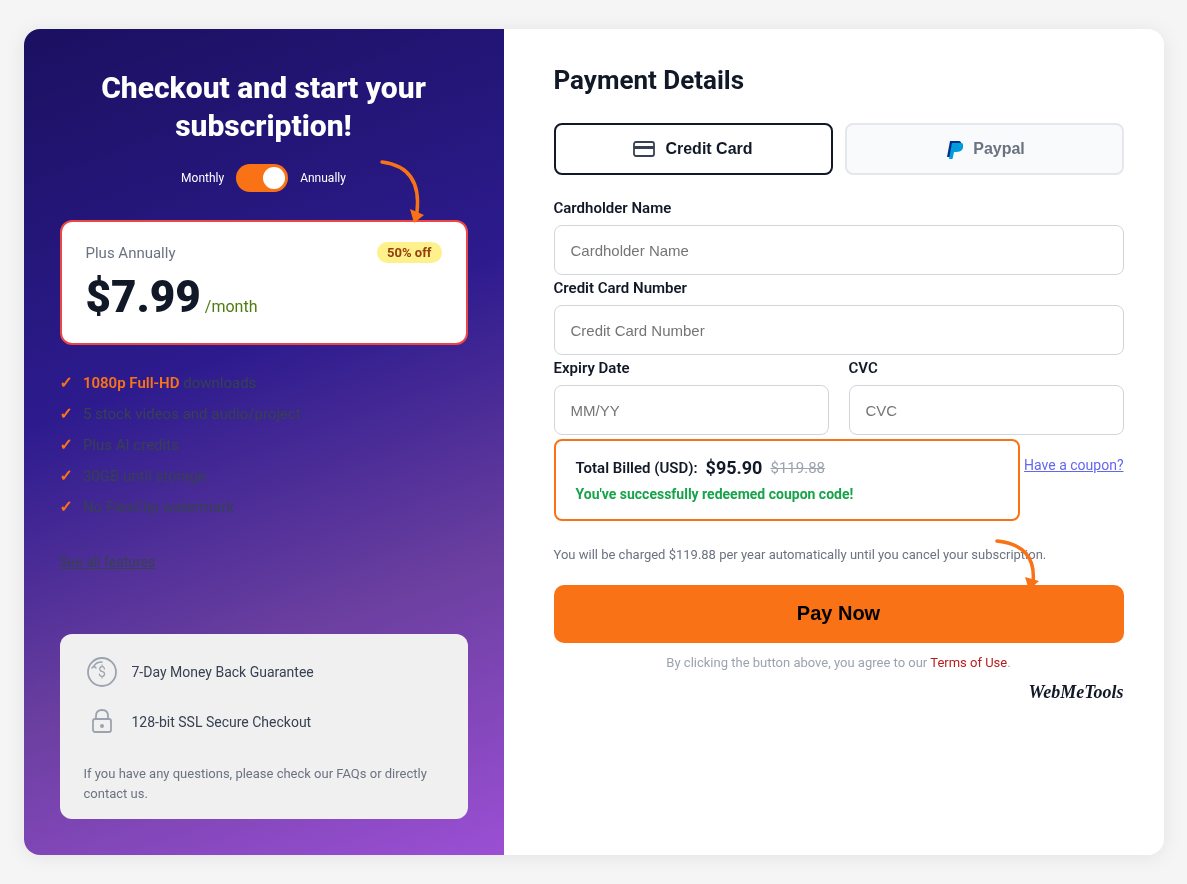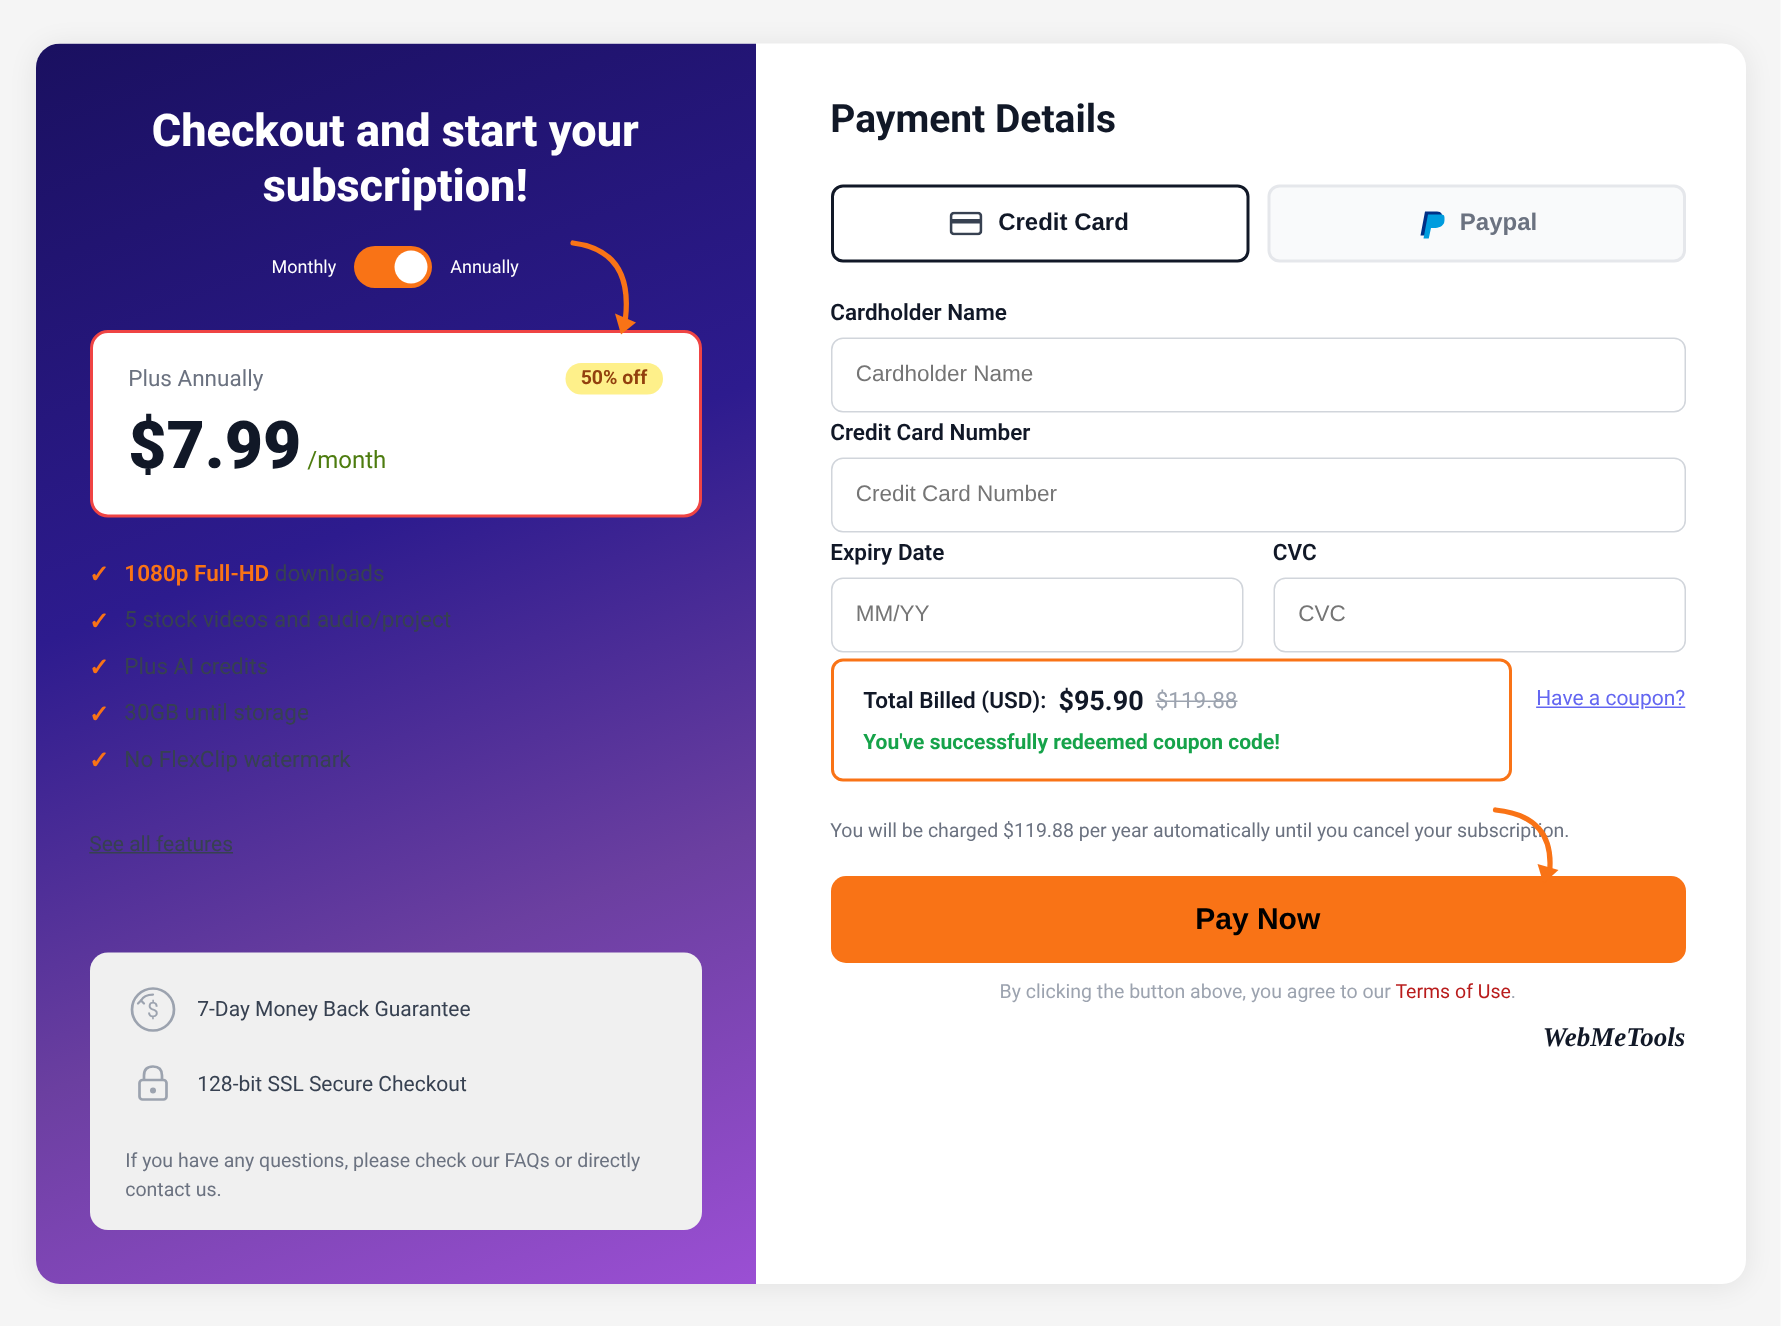--- a/index.html
+++ b/index.html
@@ -478,21 +478,21 @@
           <div>
             <div style="display:flex;align-items:center;gap:8px;margin-bottom:6px;">
               <span class="total-label">Total Billed (USD):</span>
               <span class="total-price">$95.90</span>
               <span class="total-original">$119.88</span>
             </div>
             <span class="coupon-success">You've successfully redeemed coupon code!</span>
           </div>
         </div>
       </div>
-      <div style="padding-left:16px;padding-top:16px;">
+      <div style="padding-left:4px;padding-top:16px;">
         <a class="coupon-link">Have a coupon?</a>
       </div>
     </div>
 
     <p class="charge-notice" style="margin-top:12px;">You will be charged $119.88 per year automatically until you cancel your subscription.</p>
 
     <div style="position:relative;">
       <svg style="position:absolute;right:80px;top:-48px;width:55px;height:56px;" viewBox="0 0 55 56" fill="none">
         <path d="M8 4 Q 48 8 44 46" stroke="#f97316" stroke-width="3.5" fill="none" stroke-linecap="round"></path>
         <polygon points="36,44 50,48 40,57" fill="#f97316" transform="translate(0,-4)"></polygon>

